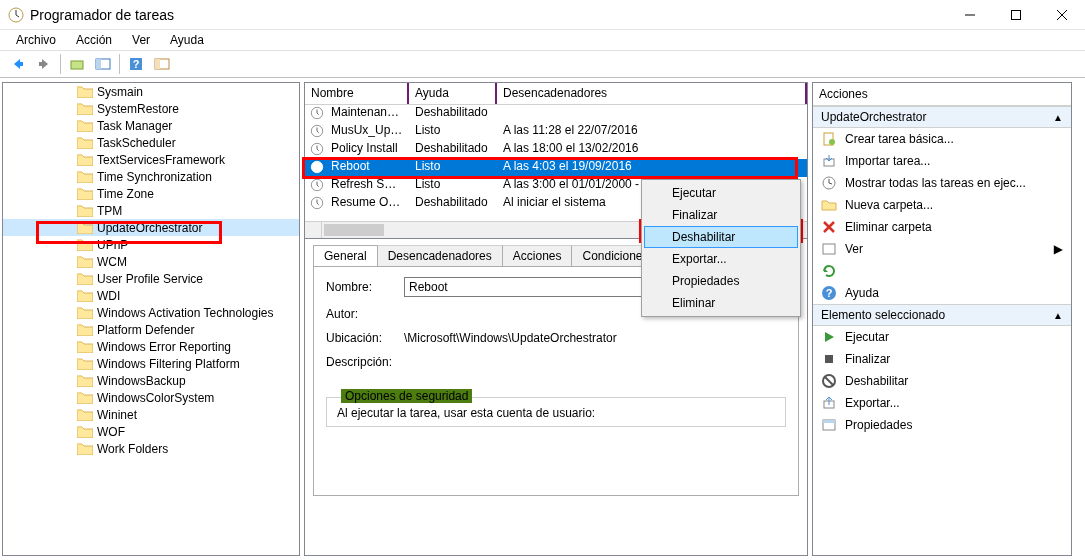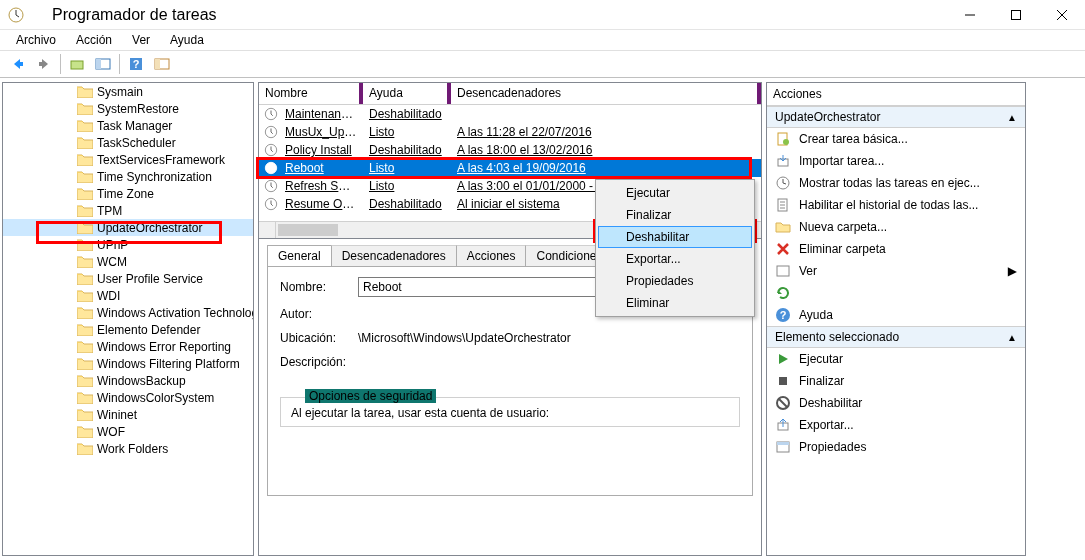--- a/index.html
+++ b/index.html
@@ -1,61 +1,61 @@
 <!DOCTYPE html>
 <html><head>
 <meta charset="utf-8">
 <style>
 * { box-sizing: border-box; margin: 0; padding: 0; }
 body { font-family: "Segoe UI", Tahoma, sans-serif; font-size: 12px; background: #fff; width: 1085px; height: 560px; overflow: hidden; color: #000; }
 .titlebar { height: 30px; display: flex; align-items: center; padding: 0 0 0 8px; background: #fff; border-bottom: 1px solid #e5e5e5; }
 .titlebar .app-icon { width: 16px; height: 16px; margin-right: 6px; }
-.titlebar .title { flex: 1; font-size: 16px; margin-left: 22px; }
+.titlebar .title { flex: 1; font-size: 14px; }
 .win-btns { display: flex; }
 .win-btn { width: 46px; height: 30px; display: flex; align-items: center; justify-content: center; }
 .win-btn svg { width: 10px; height: 10px; }
 .menubar { height: 20px; display: flex; align-items: center; padding: 0 8px; gap: 4px; }
 .menubar span { padding: 2px 8px; }
 .toolbar { height: 28px; border-top: 1px solid #e0e0e0; border-bottom: 1px solid #c0c0c0; display: flex; align-items: center; padding: 0 6px; gap: 2px; }
 .tbtn { width: 24px; height: 22px; display: flex; align-items: center; justify-content: center; border: 1px solid transparent; }
 .sep { width: 1px; height: 20px; background: #c0c0c0; margin: 0 2px; }
 .content { display: flex; height: 482px; }
 .panel { border: 1px solid #828790; margin: 4px 2px; background: #fff; position: relative; }
-.panel-left { width: 252px; }
+.panel-left { width: 298px; }
 .panel-mid { width: 504px; }
 .panel-right { width: 260px; }
 .scroll-y { overflow-y: scroll; overflow-x: hidden; height: 100%; }
 .tree-row { display: flex; align-items: center; height: 17px; padding-left: 74px; white-space: nowrap; }
 .tree-row.selected { background: #cce8ff; }
 .folder-icon { width: 16px; height: 13px; margin-right: 4px; flex-shrink: 0; }
 .highlight-box { position: absolute; border: 3px solid #ff0000; pointer-events: none; }
 .mid-top { height: 156px; border-bottom: 1px solid #828790; display: flex; flex-direction: column; }
 .grid-header { display: flex; height: 22px; border-bottom: 1px solid #d0d0d0; }
-.grid-header div { padding: 3px 6px; border-right: 4px solid #701a75; }
+.grid-header div { padding: 3px 6px; border-right: 2px solid #701a75; }
 .col-name { width: 104px; }
 .col-state { width: 88px; }
 .col-trig { flex: 1; }
 .grid-body { flex: 1; overflow: hidden; }
-.grid-row { display: flex; height: 18px; align-items: center; text-decoration: underline; }
+.grid-row { display: flex; height: 18px; align-items: flex-start; }
 .grid-row.sel { background: #0078d7; color: #fff; }
 .grid-row .cell { padding: 0 6px; overflow: hidden; white-space: nowrap; text-overflow: ellipsis; }
 .task-ico { width: 16px; height: 16px; margin-left: 4px; flex-shrink: 0; display:flex; align-items:center; justify-content:center; }
 .hscroll { height: 17px; background: #f0f0f0; border-top: 1px solid #d0d0d0; display:flex; }
 .hscroll .thumb { width: 60px; background:#cdcdcd; margin:2px; }
 .mid-bottom { flex: 1; padding: 6px 8px; overflow: hidden; }
 .tabs { display: flex; }
 .tab { padding: 3px 10px; border: 1px solid #acacac; border-bottom: none; background: #fff; font-size: 12px; margin-right: -1px; }
 .tab.inactive { background: #f0f0f0; border-top-color:#d0d0d0; }
 .tab-body { border: 1px solid #acacac; padding: 10px 12px; height: 230px; }
 .form-row { display: flex; align-items: center; margin-bottom: 10px; }
 .form-row label { width: 78px; }
 .form-row input { flex: 1; height: 20px; border: 1px solid #7a7a7a; padding: 0 4px; font-family: inherit; font-size: 12px; }
 .form-row .ro { flex: 1; }
 .sec-box { border: 1px solid #d0d0d0; margin-top: 28px; padding: 8px 10px 0px; position: relative; }
-.sec-box .legend { position: absolute; top: -9px; left: 24px; background: #0f766e; padding: 0 4px; }
+.sec-box .legend { position: absolute; top: -9px; left: 14px; background: #4d7c0f; padding: 0 4px; }
 .actions-header { background: #fff; padding: 4px 6px; font-size: 12px; border-bottom: 1px solid #d0d0d0; }
 .actions-section-hdr { background: #eaf3fb; padding: 3px 8px; display: flex; justify-content: space-between; align-items: center; border-top:1px solid #d0d0d0; border-bottom:1px solid #d0d0d0; }
 .action-item { display: flex; align-items: center; padding: 3px 8px; gap: 8px; white-space: nowrap; }
 .action-item .ai-icon { width: 16px; height: 16px; flex-shrink: 0; display:flex;align-items:center;justify-content:center; }
 .ctx-menu { position: absolute; background: #f0f0f0; border: 1px solid #a0a0a0; box-shadow: 2px 2px 4px rgba(0,0,0,0.25); width: 160px; z-index: 100; padding: 2px; }
 .ctx-item { padding: 4px 20px 4px 28px; }
 .ctx-item.hover { background: #bee6fd; border:1px solid #3399ff; padding:3px 19px 3px 27px; }
 .mid-wrap { display: flex; flex-direction: column; height: 100%; }
 .chevron { font-size: 10px; }
 ::-webkit-scrollbar { width: 17px; height:17px; }
@@ -240,21 +240,21 @@
               <path d="M0 2 L5 2 L7 4 L16 4 L16 13 L0 13 Z" fill="#ffe79c" stroke="#d9b35a"></path>
               <path d="M0 2 L5 2 L6 3 L0 3 Z" fill="#f7d36a"></path>
             </svg></span>
           <span>Windows Activation Technologies</span>
         </div>
         <div class="tree-row">
           <span class="folder-icon"><svg viewBox="0 0 16 13">
               <path d="M0 2 L5 2 L7 4 L16 4 L16 13 L0 13 Z" fill="#ffe79c" stroke="#d9b35a"></path>
               <path d="M0 2 L5 2 L6 3 L0 3 Z" fill="#f7d36a"></path>
             </svg></span>
-          <span>Elemento Defender</span>
+          <span>Platform Defender</span>
         </div>
         <div class="tree-row">
           <span class="folder-icon"><svg viewBox="0 0 16 13">
               <path d="M0 2 L5 2 L7 4 L16 4 L16 13 L0 13 Z" fill="#ffe79c" stroke="#d9b35a"></path>
               <path d="M0 2 L5 2 L6 3 L0 3 Z" fill="#f7d36a"></path>
             </svg></span>
           <span>Windows Error Reporting</span>
         </div>
         <div class="tree-row">
           <span class="folder-icon"><svg viewBox="0 0 16 13">
@@ -456,29 +456,20 @@
             <svg width="16" height="16" viewBox="0 0 16 16">
               <circle cx="8" cy="8" r="6" fill="#fff" stroke="#888"></circle>
               <path d="M8 4 L8 8 L11 9" stroke="#555" fill="none"></path>
             </svg>
           </span>
           <span style="flex:1;overflow:hidden;text-overflow:ellipsis">Mostrar todas las tareas en ejec...</span>
         </div>
         <div class="action-item">
           <span class="ai-icon">
             <svg width="16" height="16" viewBox="0 0 16 16">
-              <rect x="3" y="2" width="9" height="12" fill="#fff" stroke="#888"></rect>
-              <path d="M5 5 H10 M5 8 H10 M5 11 H10" stroke="#888"></path>
-            </svg>
-          </span>
-          <span style="flex:1;overflow:hidden;text-overflow:ellipsis">Habilitar el historial de todas las...</span>
-        </div>
-        <div class="action-item">
-          <span class="ai-icon">
-            <svg width="16" height="16" viewBox="0 0 16 16">
               <path d="M1 4 L6 4 L8 6 L15 6 L15 13 L1 13 Z" fill="#ffe79c" stroke="#d9b35a"></path>
             </svg>
           </span>
           <span style="flex:1;overflow:hidden;text-overflow:ellipsis">Nueva carpeta...</span>
         </div>
         <div class="action-item">
           <span class="ai-icon">
             <svg width="16" height="16" viewBox="0 0 16 16">
               <path d="M3 3 L13 13 M13 3 L3 13" stroke="#d93025" stroke-width="2.5"></path>
             </svg>

